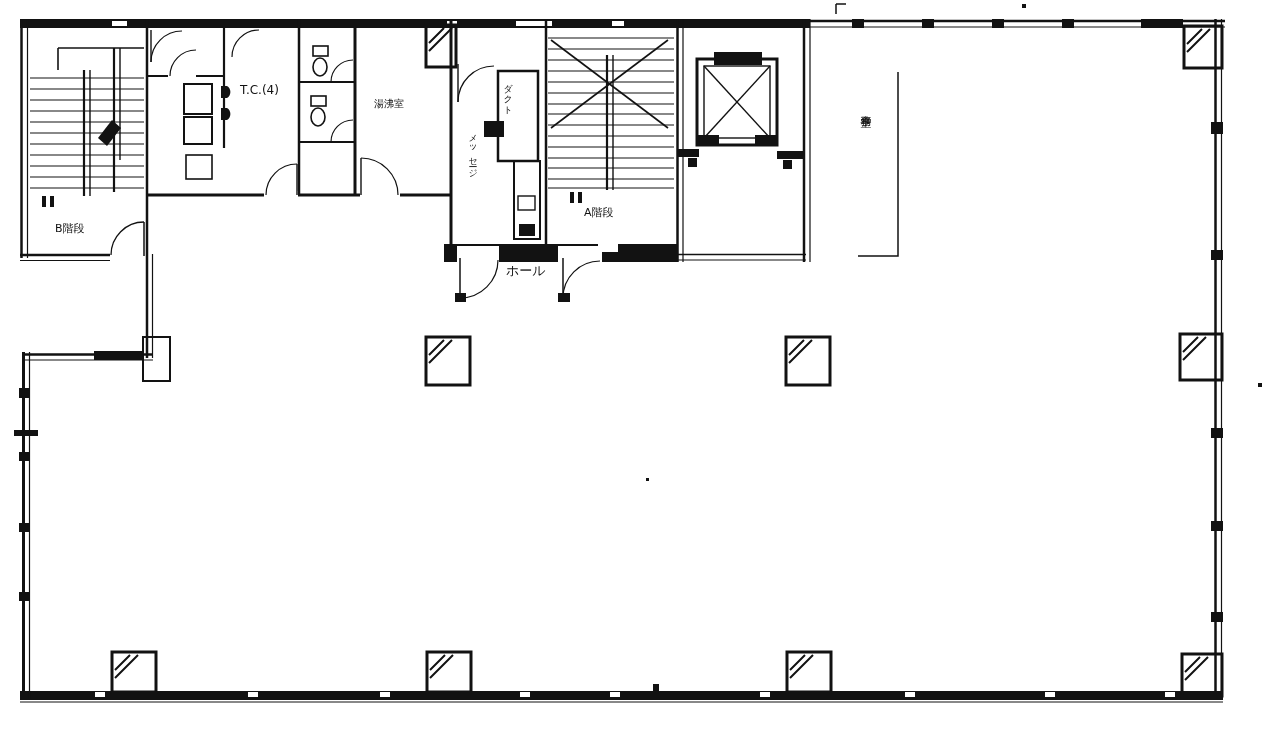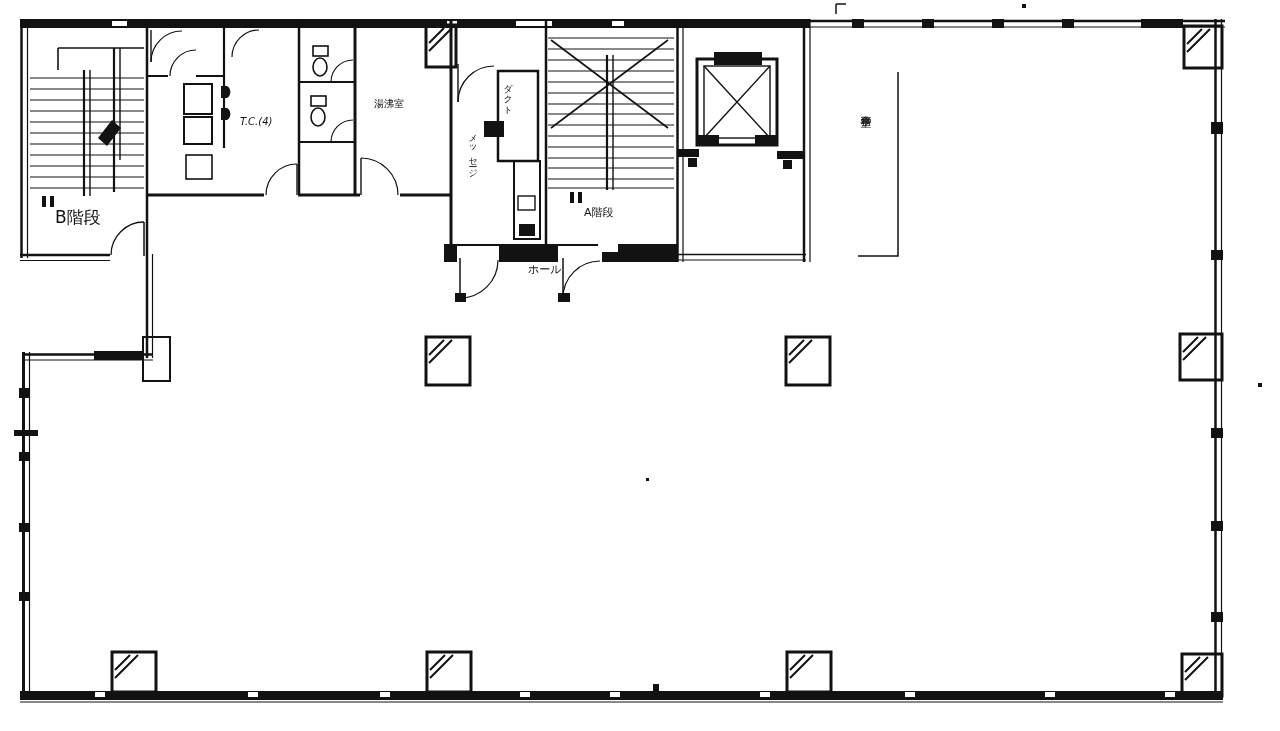--- a/index.html
+++ b/index.html
@@ -260,22 +260,22 @@
   <g>
     <polyline points="898,72 898,256 858,256" stroke-width="1.5"></polyline>
     <line x1="836" y1="4" x2="836" y2="14" stroke-width="1.5"></line>
     <line x1="836" y1="4" x2="846" y2="4" stroke-width="1.5"></line>
     <rect x="1022" y="4" width="4" height="4" fill="#121212" stroke="none"></rect>
     <rect x="1258" y="383" width="4" height="4" fill="#121212" stroke="none"></rect>
     <rect x="646" y="478" width="3" height="3" fill="#121212" stroke="none"></rect>
   </g>
 </svg>
 
-<div class="label b" style="left:55px;top:209px;font-size:17px;">B階段</div>
-<div class="label" style="left:240px;top:117px;font-size:10px;font-style:italic;">T.C.(4)</div>
+<div class="label b" style="left:55px;top:223px;font-size:11px;">B階段</div>
+<div class="label" style="left:240px;top:84px;font-size:12px;">T.C.(4)</div>
 <div class="label b" style="left:374px;top:99px;font-size:10px;">湯沸室</div>
 <div class="label v" style="left:503px;top:77px;font-size:9px;">ダクト</div>
 <div class="label v" style="left:468px;top:128px;font-size:9px;">メッセージ</div>
 <div class="label b" style="left:584px;top:207px;font-size:11px;">A階段</div>
-<div class="label b" style="left:528px;top:264px;font-size:11px;">ホール</div>
+<div class="label b" style="left:506px;top:264px;font-size:13px;">ホール</div>
 <div class="label v" style="left:860px;top:106px;font-size:11px;">事務室</div>
 
 </div>
 
 </body></html>

